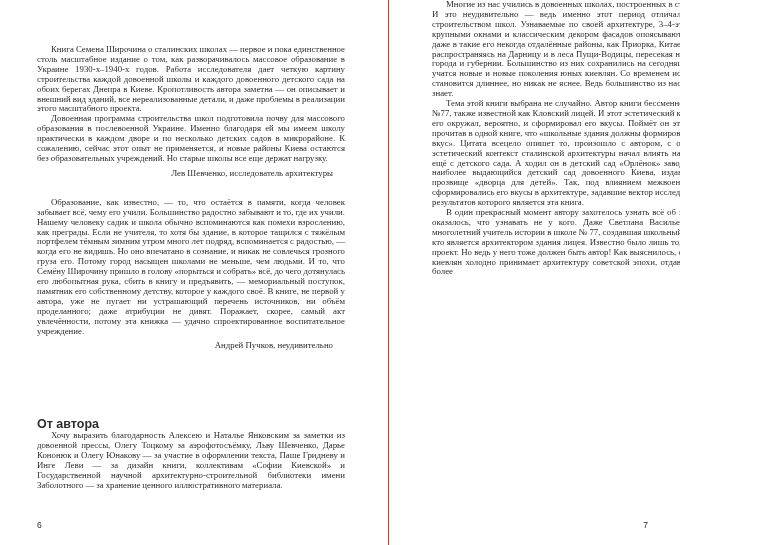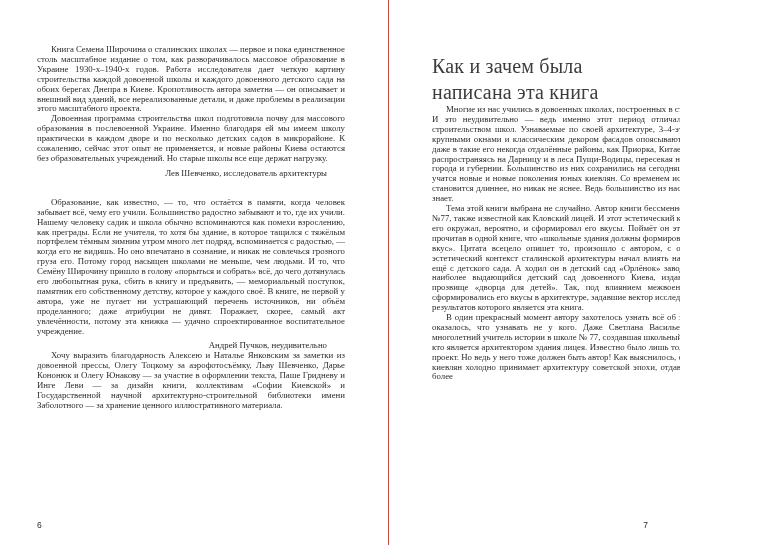--- a/index.html
+++ b/index.html
@@ -39,21 +39,21 @@
     margin: 0;
     text-indent: 14px;
     hyphens: auto;
     -webkit-hyphens: auto;
     word-spacing: -0.2px;
   }
   .attr {
     font-size: 8.8px;
     line-height: 9.9px;
     text-align: right;
-    margin: 5px 18px 0 0;
+    margin: 5px 12px 0 0;
     color: #2b2b2b;
   }
   .review1 { margin-top: 45px; }
   .review2 { margin-top: 19px; }
   .section-heading {
     margin: 66px 0 0 0;
     font-family: "Liberation Sans", sans-serif;
     font-weight: bold;
     font-size: 12.5px;
     line-height: 14px;
@@ -92,31 +92,30 @@
       <p class="body">Книга Семена Широчина о сталинских школах — первое и пока единственное столь масштабное издание о том, как разворачивалось массовое образование в Украине 1930-х–1940-х годов. Работа исследователя дает четкую картину строительства каждой довоенной школы и каждого довоенного детского сада на обоих берегах Днепра в Киеве. Кропотливость автора заметна — он описывает и внешний вид зданий, все нереализованные детали, и даже проблемы в реализации этого масштабного проекта.</p>
       <p class="body">Довоенная программа строительства школ подготовила почву для массового образования в послевоенной Украине. Именно благодаря ей мы имеем школу практически в каждом дворе и по несколько детских садов в микрорайоне. К сожалению, сейчас этот опыт не применяется, и новые районы Киева остаются без образовательных учреждений. Но старые школы все еще держат нагрузку.</p>
       <p class="attr">Лев Шевченко, исследователь архитектуры</p>
     </div>
 
     <div class="review2">
       <p class="body">Образование, как известно, — то, что остаётся в памяти, когда человек забывает всё, чему его учили. Большинство радостно забывают и то, где их учили. Нашему человеку садик и школа обычно вспоминаются как помехи взрослению, как преграды. Если не учителя, то хотя бы здание, в которое тащился с тяжёлым портфелем тёмным зимним утром много лет подряд, вспоминается с радостью, — когда его не видишь. Но оно впечатано в сознание, и никак не совлечься грозного груза его. Потому город насыщен школами не меньше, чем людьми. И то, что Семёну Широчину пришло в голову «порыться и собрать» всё, до чего дотянулась его любопытная рука, сбить в книгу и предъявить, — мемориальный поступок, памятник его собственному детству, которое у каждого своё. В книге, не первой у автора, уже не пугает ни устрашающий перечень источников, ни объём проделанного; даже атрибуции не дивят. Поражает, скорее, самый акт увлечённости, потому эта книжка — удачно спроектированное воспитательное учреждение.</p>
       <p class="attr">Андрей Пучков, неудивительно</p>
     </div>
 
+    <h2 class="section-heading">От автора</h2>
 
     <p class="body ack">Хочу выразить благодарность Алексею и Наталье Янковским за заметки из довоенной прессы, Олегу Тоцкому за аэрофотосъёмку, Льву Шевченко, Дарье Кононюк и Олегу Юнакову — за участие в оформлении текста, Паше Гридневу и Инге Леви — за дизайн книги, коллективам «Софии Киевской» и Государственной научной архитектурно-строительной библиотеки имени Заболотного — за хранение ценного иллюстративного материала.</p>
 
   </div>
 
   <div class="divider"></div>
 
   <div class="right-col">
 
-    <h1 class="chapter-title">Как и зачем была
-написана эта книга</h1>
 
     <div>
       <p class="body body-start">Многие из нас учились в довоенных школах, построенных в сталинскую эпоху. И это неудивительно — ведь именно этот период отличался масштабным строительством школ. Узнаваемые по своей архитектуре, 3–4-этажные здания с крупными окнами и классическим декором фасадов опоясывают Киев, проникая даже в такие его некогда отдалённые районы, как Приорка, Китаево и Святошино, распространяясь на Дарницу и в леса Пущи-Водицы, пересекая недавние границы города и губернии. Большинство из них сохранились на сегодняшний день, в них учатся новые и новые поколения юных киевлян. Со временем история этих школ становится длиннее, но никак не яснее. Ведь большинство из нас ничего о них не знает.</p>
       <p class="body">Тема этой книги выбрана не случайно. Автор книги бессменно учился в школе №77, также известной как Кловский лицей. И этот эстетический контекст, который его окружал, вероятно, и сформировал его вкусы. Поймёт он это гораздо позже, прочитав в одной книге, что «школьные здания должны формировать эстетический вкус». Цитата всецело опишет то, произошло с автором, с одной оговоркой: эстетический контекст сталинской архитектуры начал влиять на него раньше — ещё с детского сада. А ходил он в детский сад «Орлёнок» завода «Арсенал» — наиболее выдающийся детский сад довоенного Киева, издавна получивший прозвище «дворца для детей». Так, под влиянием межвоенной эстетики и сформировались его вкусы в архитектуре, задавшие вектор исследования, одним из результатов которого является эта книга.</p>
       <p class="body">В один прекрасный момент автору захотелось узнать всё об этих зданиях. Но оказалось, что узнавать не у кого. Даже Светлана Васильевна Петровская, многолетний учитель истории в школе № 77, создавшая школьный музей, не знала, кто является архитектором здания лицея. Известно было лишь то, что это типовой проект. Но ведь у него тоже должен быть автор! Как выяснилось, старое поколение киевлян холодно принимает архитектуру советской эпохи, отдавая предпочтение более</p>
     </div>
 
   </div>
 
   <div class="pagenum pagenum-left">6</div>

